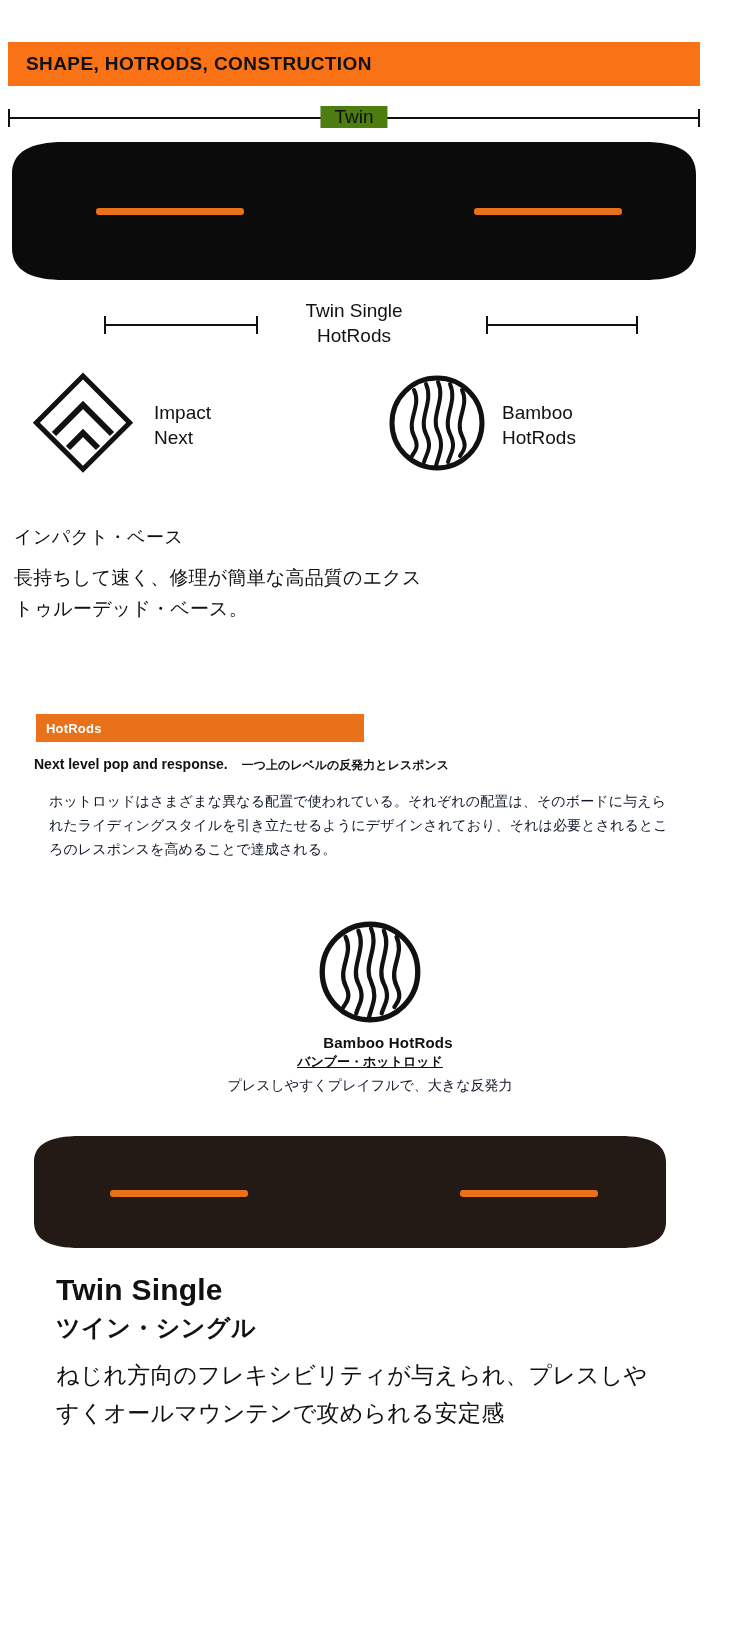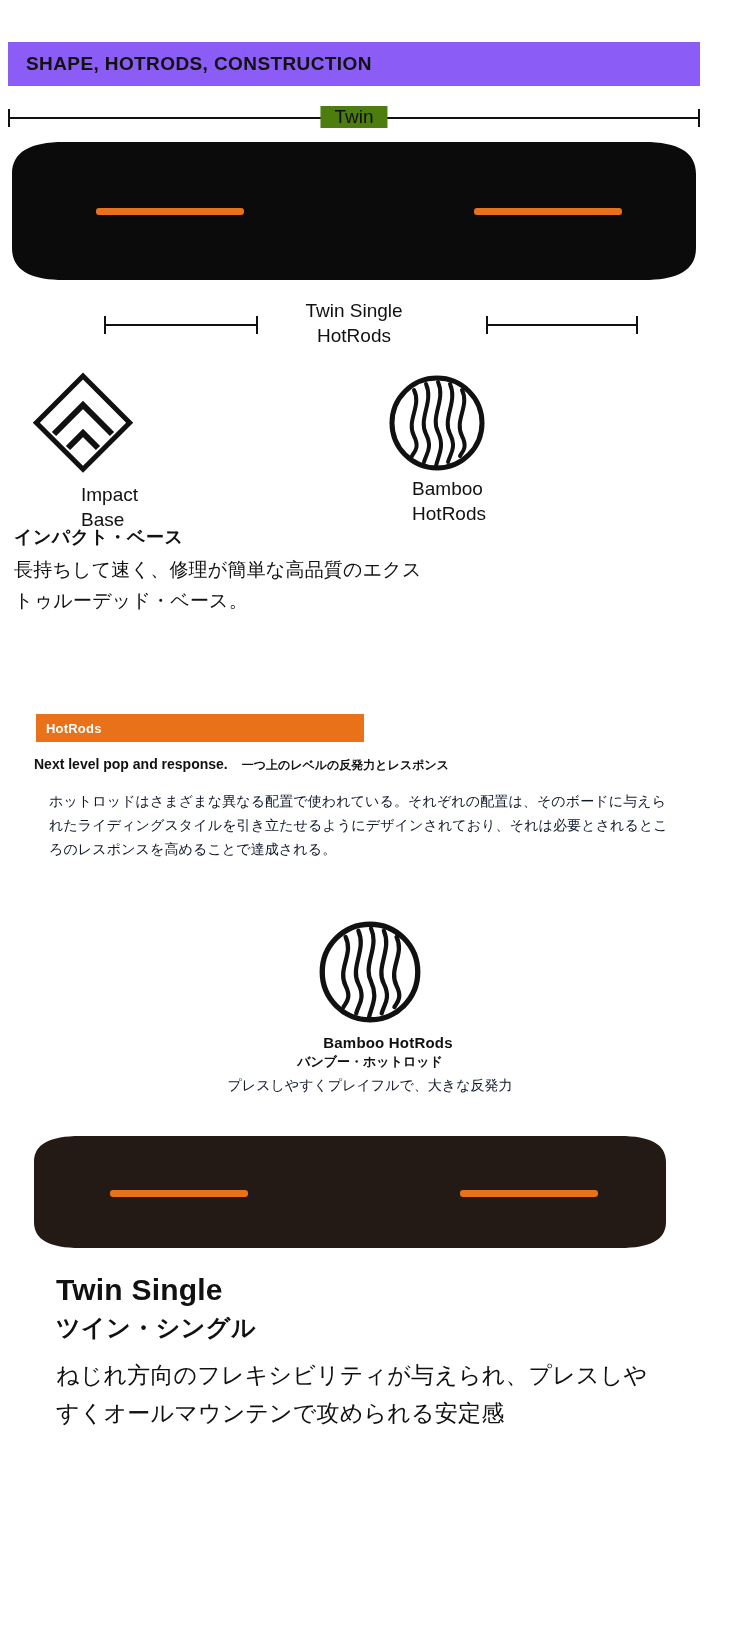--- a/index.html
+++ b/index.html
@@ -24,21 +24,21 @@
     background: #ffffff;
   }
 
   
   .section-header {
     position: absolute;
     left: 8px;
     top: 42px;
     width: 692px;
     height: 44px;
-    background: #8b5cf6;
+    background: #f97316;
     display: flex;
     align-items: center;
     padding-left: 18px;
   }
   .section-header .title {
     font-size: 19px;
     font-weight: bold;
     letter-spacing: 0.4px;
     color: #111;
   }
@@ -137,44 +137,43 @@
   .icon-row {
     position: absolute;
     left: 8px;
     top: 368px;
     width: 692px;
     height: 120px;
   }
   .icon-item {
     position: absolute;
     display: flex;
-    align-items: flex-end;
-    gap: 0;
-    flex-direction: column;
+    align-items: center;
+    gap: 16px;
   }
   .icon-item.impact { left: 20px; top: 0; }
   .icon-item.bamboo { left: 380px; top: 6px; }
   .icon-item .icon-label {
     font-size: 19px;
     line-height: 25px;
     color: #111;
   }
 
   
   .impact-jp {
     position: absolute;
     left: 14px;
     top: 524px;
     width: 420px;
   }
   .impact-jp .jp-title {
     font-size: 18px;
-    font-weight: bold;
+    font-weight: normal;
     line-height: 26px;
-    margin: 0 0 4px 0;
+    margin: 0 0 12px 0;
     letter-spacing: 0.5px;
   }
   .impact-jp .jp-body {
     font-size: 19px;
     line-height: 31px;
     margin: 0;
     letter-spacing: 0.2px;
   }
 
   
@@ -238,20 +237,21 @@
     margin: 10px 0 0 0;
     font-size: 15px;
     font-weight: bold;
     letter-spacing: 0.2px;
     padding-left: 36px;
   }
   .bamboo-block .bb-title-jp {
     margin: 2px 0 0 0;
     font-size: 13px;
     font-weight: bold;
+    text-decoration: underline;
   }
   .bamboo-block .bb-desc {
     margin: 6px 0 0 0;
     font-size: 14px;
     color: #0f172a;
   }
 
   
   .board2 {
     position: absolute;
@@ -338,21 +338,21 @@
     <div class="icon-item impact">
       <span>
         <svg width="110" height="110" viewBox="0 0 110 110">
           <rect x="55" y="8" width="66" height="66" transform="rotate(45 55 8)" fill="none" stroke="#111" stroke-width="5"></rect>
           <path d="M26 66 L55 37 L84 66" fill="none" stroke="#111" stroke-width="6"></path>
           <path d="M40 80 L55 65 L70 80" fill="none" stroke="#111" stroke-width="6"></path>
         </svg>
       </span>
       <span class="icon-label">
         <div>Impact</div>
-        <div>Base</div>
+        <div>Next</div>
       </span>
     </div>
 
     <div class="icon-item bamboo">
       <span>
         <svg width="98" height="98" viewBox="0 0 98 98">
           <circle cx="49" cy="49" r="45" fill="none" stroke="#111" stroke-width="5"></circle>
           <g fill="none" stroke="#111" stroke-width="4" stroke-linecap="round">
             <path d="M26 16 C34 32 18 46 26 62 C32 74 26 78 24 82"></path>
             <path d="M38 10 C46 28 30 44 38 60 C45 74 38 80 36 88"></path>

